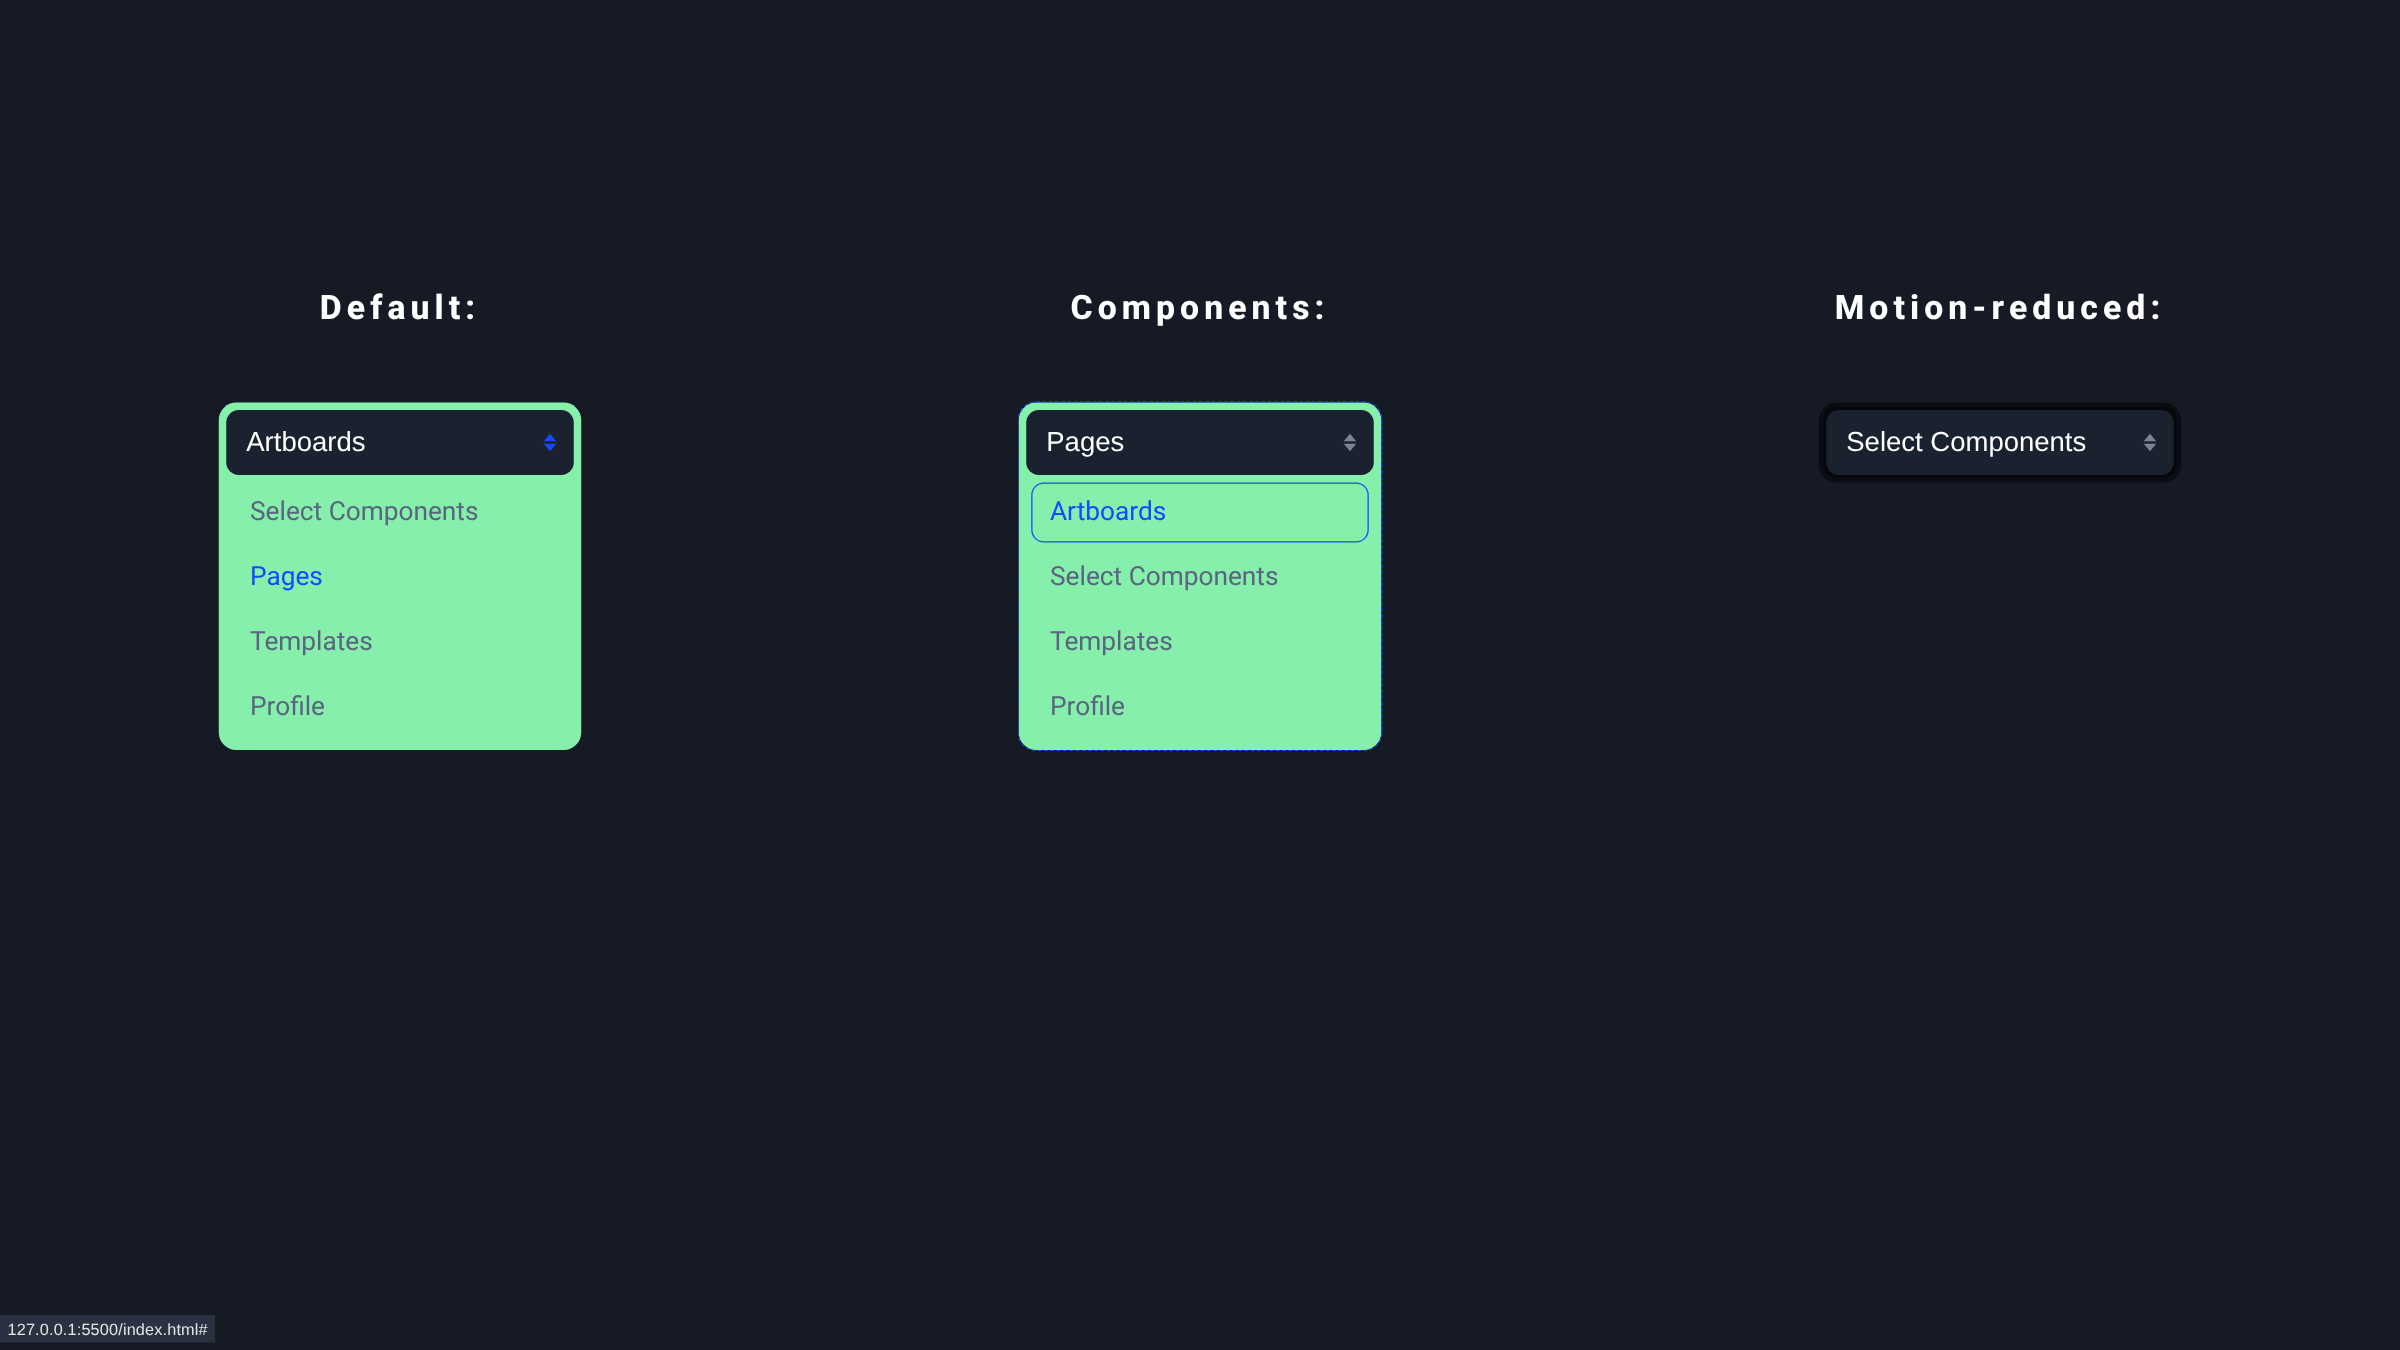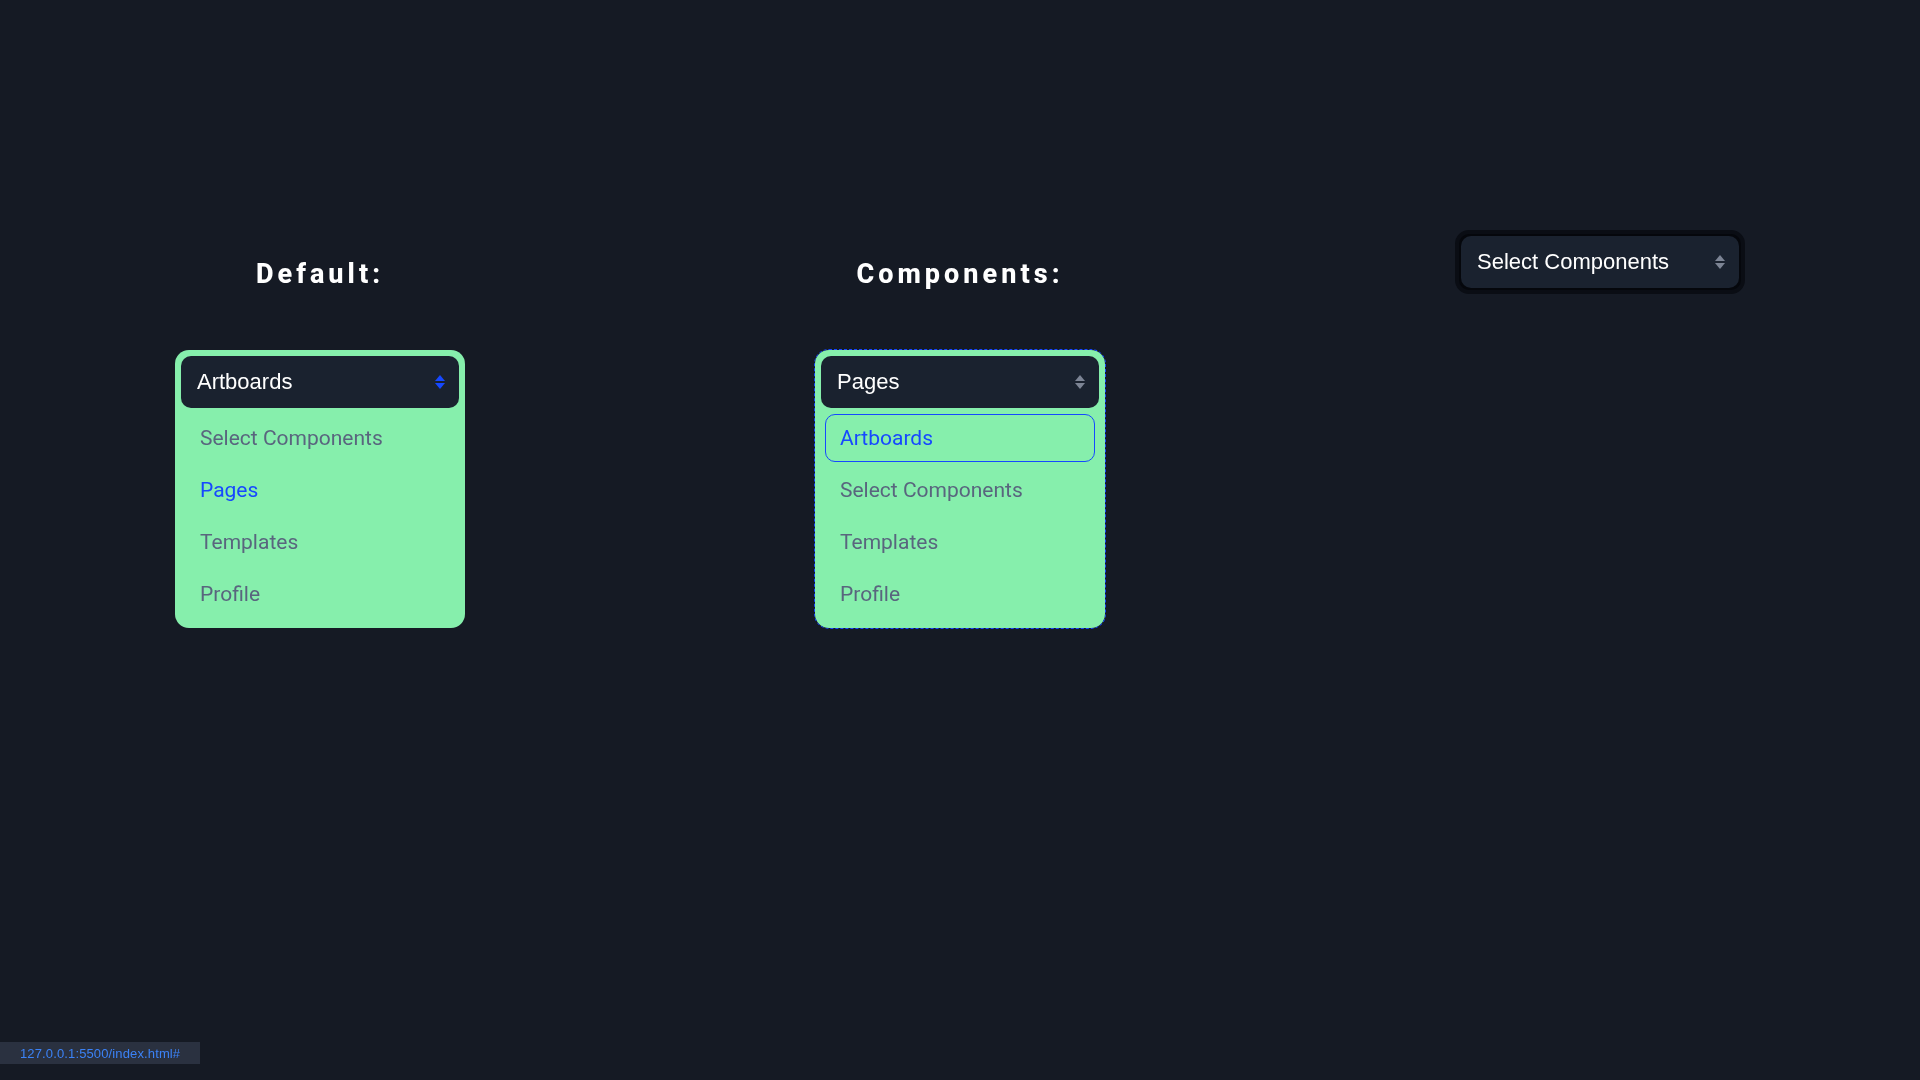--- a/index.html
+++ b/index.html
@@ -23,21 +23,20 @@
     flex-direction: column;
     align-items: center;
     gap: 60px;
   }
   .heading {
     font-size: 27px;
     font-weight: 800;
     letter-spacing: 0.15em;
     color: #ffffff;
     text-align: center;
-    margin-top: 28px;
   }
 
   
   .dropdown {
     width: 290px;
     background: #86efac;
     border-radius: 14px;
     padding: 6px;
     position: relative;
   }
@@ -108,25 +107,25 @@
   }
   .option.hl {
     color: #1648ff;
   }
   .option.hl.boxed {
     border: 1px solid #1648ff;
   }
 
   .status-bar {
     position: absolute;
-    left: 0; bottom: 16px;
+    left: 0; bottom: 6px;
     height: 22px;
-    padding: 0 20px;
+    padding: 0 6px;
     font-size: 13px;
-    color: #3b82f6;
+    color: #e5e5e5;
     background: #2a3140;
     display: flex;
     align-items: center;
     font-family: "Segoe UI", Arial, sans-serif;
     letter-spacing: 0.01em;
   }
 </style>
 </head>
 <body>
 
@@ -166,20 +165,21 @@
       <div class="options">
         <div class="option hl boxed">Artboards</div>
         <div class="option">Select Components</div>
         <div class="option">Templates</div>
         <div class="option">Profile</div>
       </div>
     </div>
   </div>
 
   <div class="col">
+    <div class="heading">Motion-reduced:</div>
 
     <div class="dropdown reduced">
       <button class="trigger">
         <span>Select Components</span>
         <span class="arrows grey">
           <span class="arrow-up"></span>
           <span class="arrow-down"></span>
         </span>
       </button>
     </div>

